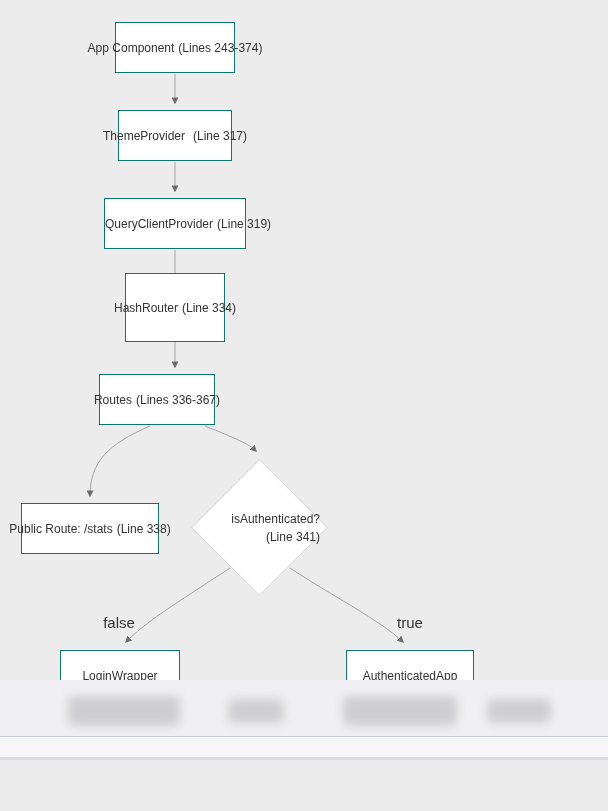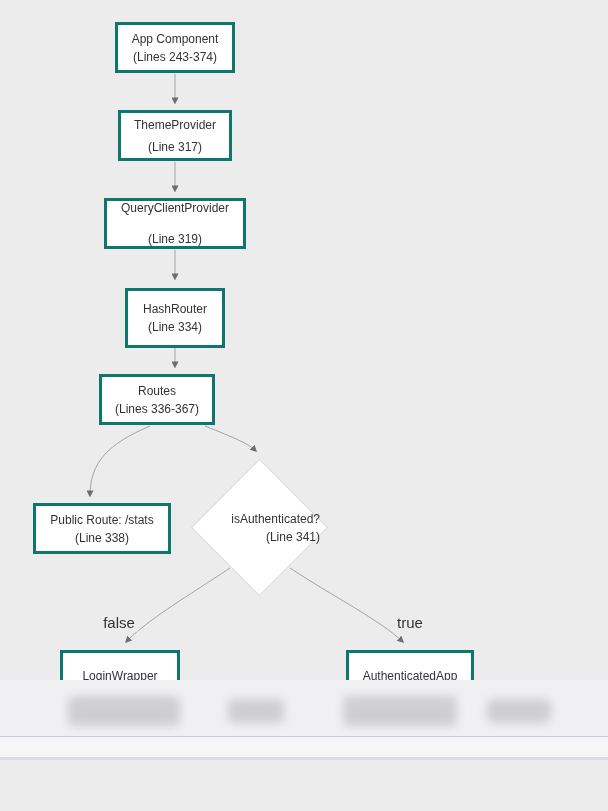--- a/index.html
+++ b/index.html
@@ -8,22 +8,22 @@
     position:relative;
     background:#ececec;
     font-family:"Liberation Sans", sans-serif;
     overflow:hidden;
   }
   
   .edges-svg { position:absolute; left:0; top:0; z-index:1; }
   .node {
     position:absolute;
     background:#ffffff;
-    border:3px solid #0f766e;
-    display:flex; flex-direction:column;
+    border:1px solid #0f766e;
+    display:flex; flex-direction:row;
     align-items:center; justify-content:center;
     gap:4px;
     font-size:12px; color:#333333; text-align:center;
     z-index:2;
   }
   .node span { display:block; white-space:nowrap; }
   .diamond-shape {
     position:absolute;
     width:97px; height:97px;
     background:#ffffff;
@@ -116,31 +116,31 @@
 <div class="node" style="left:118px; top:110px; width:114px; height:51px;gap:8px;">
   <span>ThemeProvider</span>
   <span>(Line 317)</span>
 </div>
 
 <div class="node" style="left:104px; top:198px; width:142px; height:51px;justify-content:space-between;">
   <span>QueryClientProvider</span>
   <span>(Line 319)</span>
 </div>
 
-<div class="node" style="left:125px; top:288px; width:100px; height:60px;">
+<div class="node" style="left:125px; top:273px; width:100px; height:69px;">
   <span>HashRouter</span>
   <span>(Line 334)</span>
 </div>
 
 <div class="node" style="left:99px; top:374px; width:116px; height:51px;">
   <span>Routes</span>
   <span>(Lines 336-367)</span>
 </div>
 
-<div class="node" style="left:21px; top:503px; width:138px; height:51px;margin-left:12px;">
+<div class="node" style="left:21px; top:503px; width:138px; height:51px;">
   <span>Public Route: /stats</span>
   <span>(Line 338)</span>
 </div>
 
 <div class="diamond-shape" style="left:211px; top:479px;"></div>
 <div class="diamond-text" style="left:200px; top:512px; width:120px;">
   <span>isAuthenticated?</span>
   <span>(Line 341)</span>
 </div>
 

